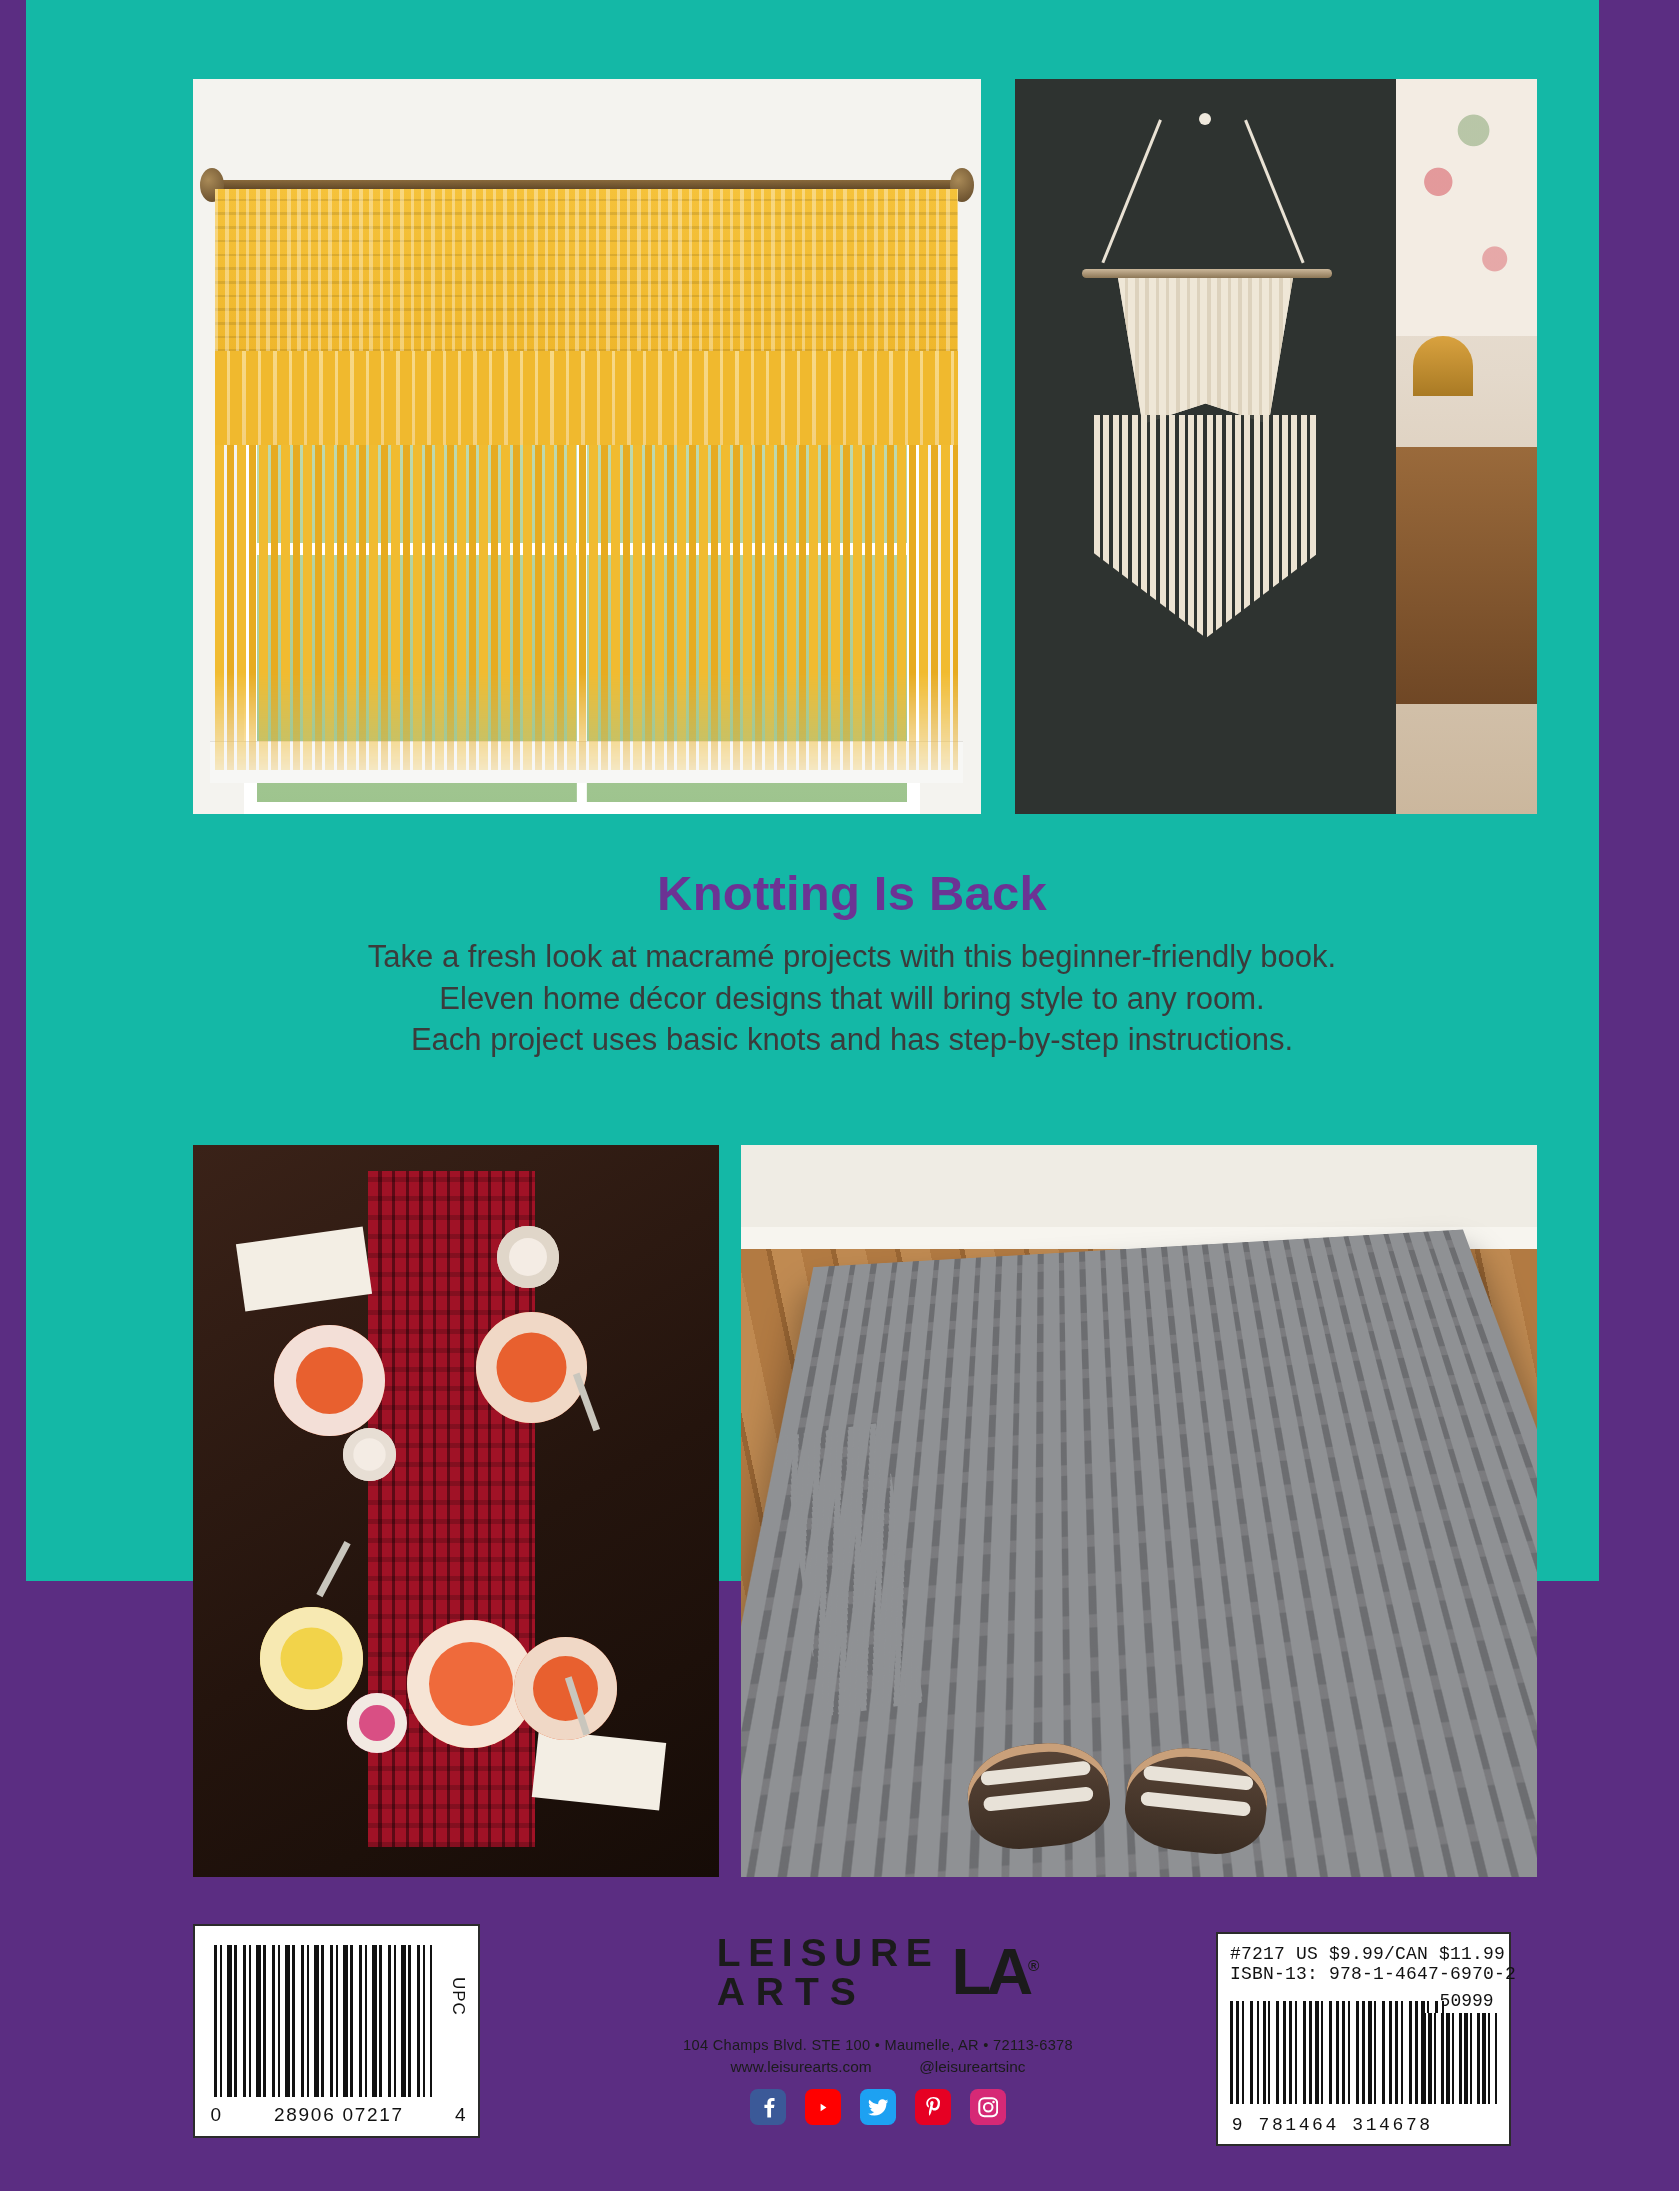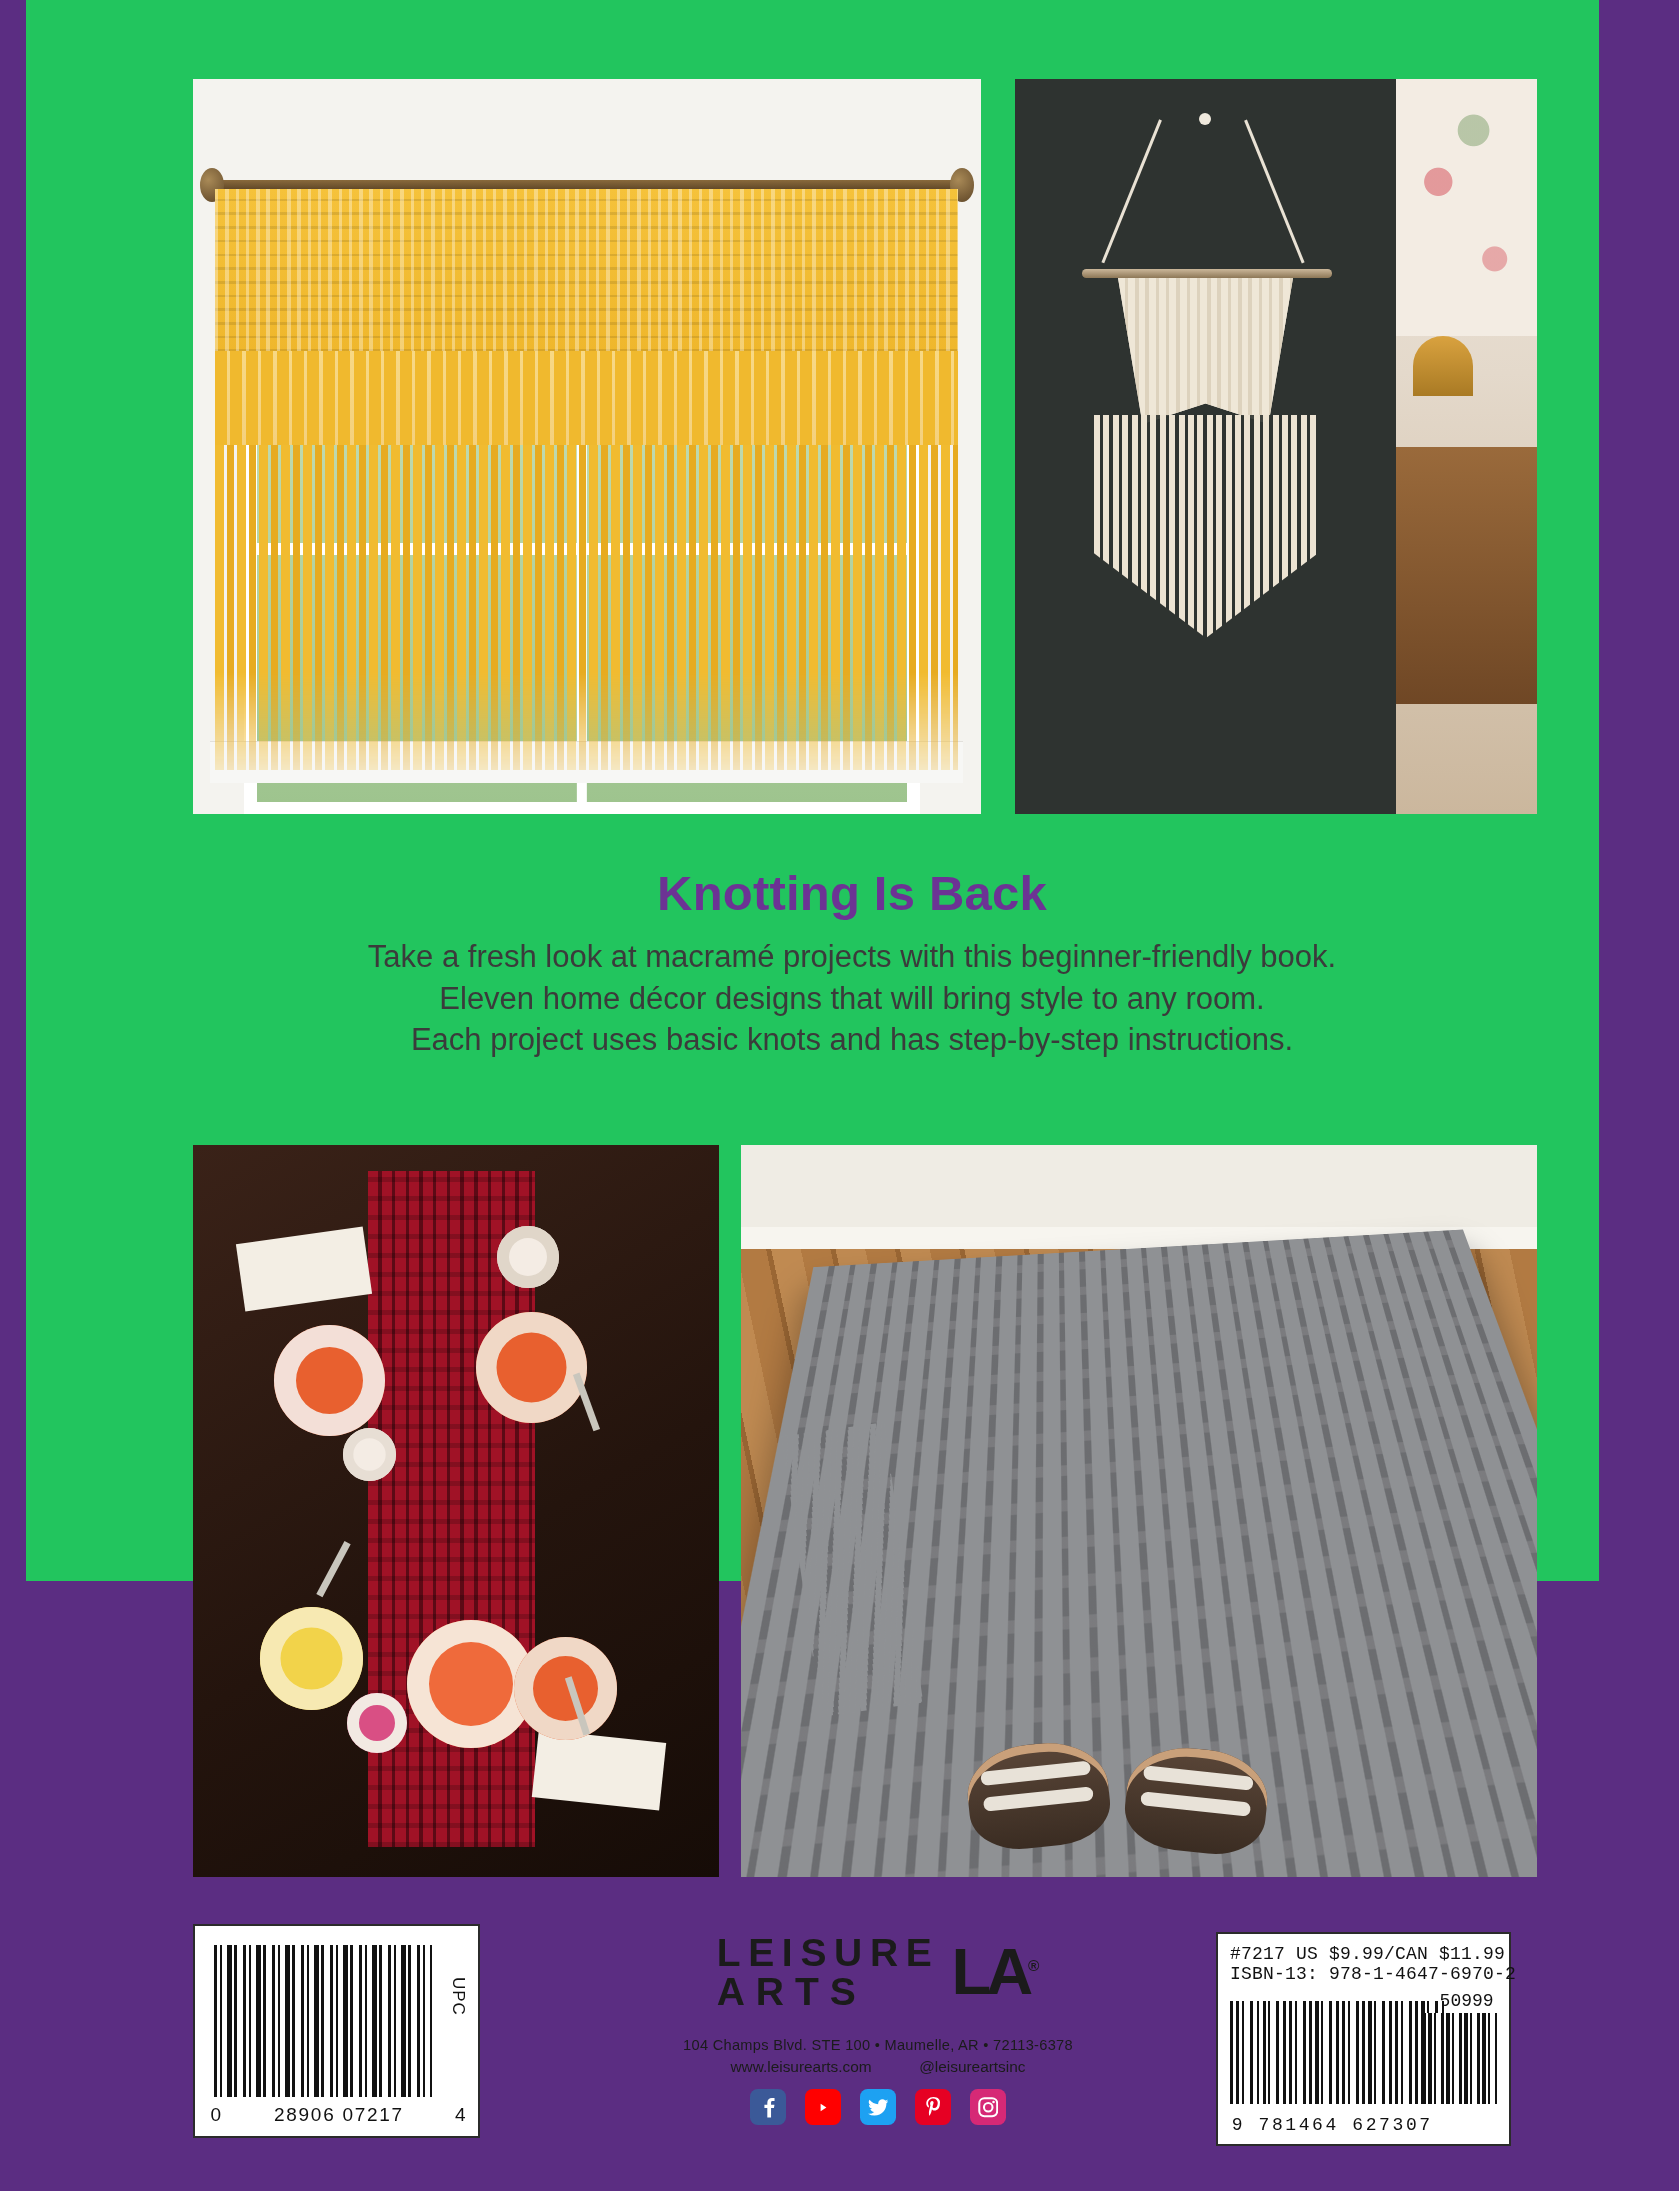--- a/index.html
+++ b/index.html
@@ -21,21 +21,21 @@
     height: 2192px;
     background: #5b2d82;
     box-sizing: border-box;
   }
   .inner {
     position: absolute;
     left: 26px;
     top: 0px;
     width: 1573px;
     height: 1581px;
-    background: #22c55e;
+    background: #14b8a6;
   }
   .spine-right {
     position: absolute;
     right: 0;
     top: 0;
     width: 80px;
     height: 2192px;
     background: #5b2d82;
   }
 
@@ -543,21 +543,21 @@
           </div>
         </div>
       </div>
 
       <div class="isbn-box">
         <div class="isbn-line">#7217  US $9.99/CAN $11.99</div>
         <div class="isbn-line">ISBN-13: 978-1-4647-6970-2</div>
         <div class="isbn-50999">50999</div>
         <div class="isbn-bars"></div>
         <div class="isbn-bars-2"></div>
-        <div class="isbn-digits">9 781464 627307</div>
+        <div class="isbn-digits">9 781464 314678</div>
       </div>
 
     </div>
 
   </div>
 
   <div class="spine-right"></div>
 </div>
 
 

